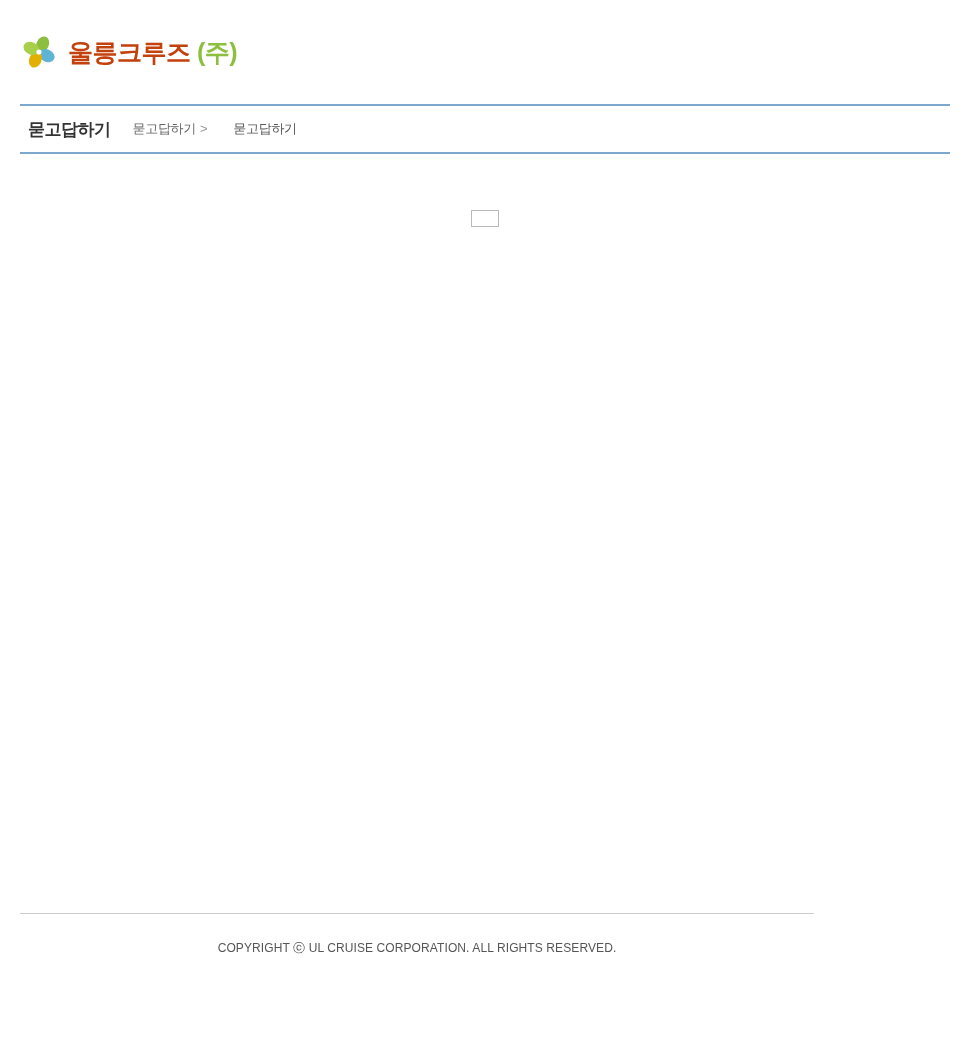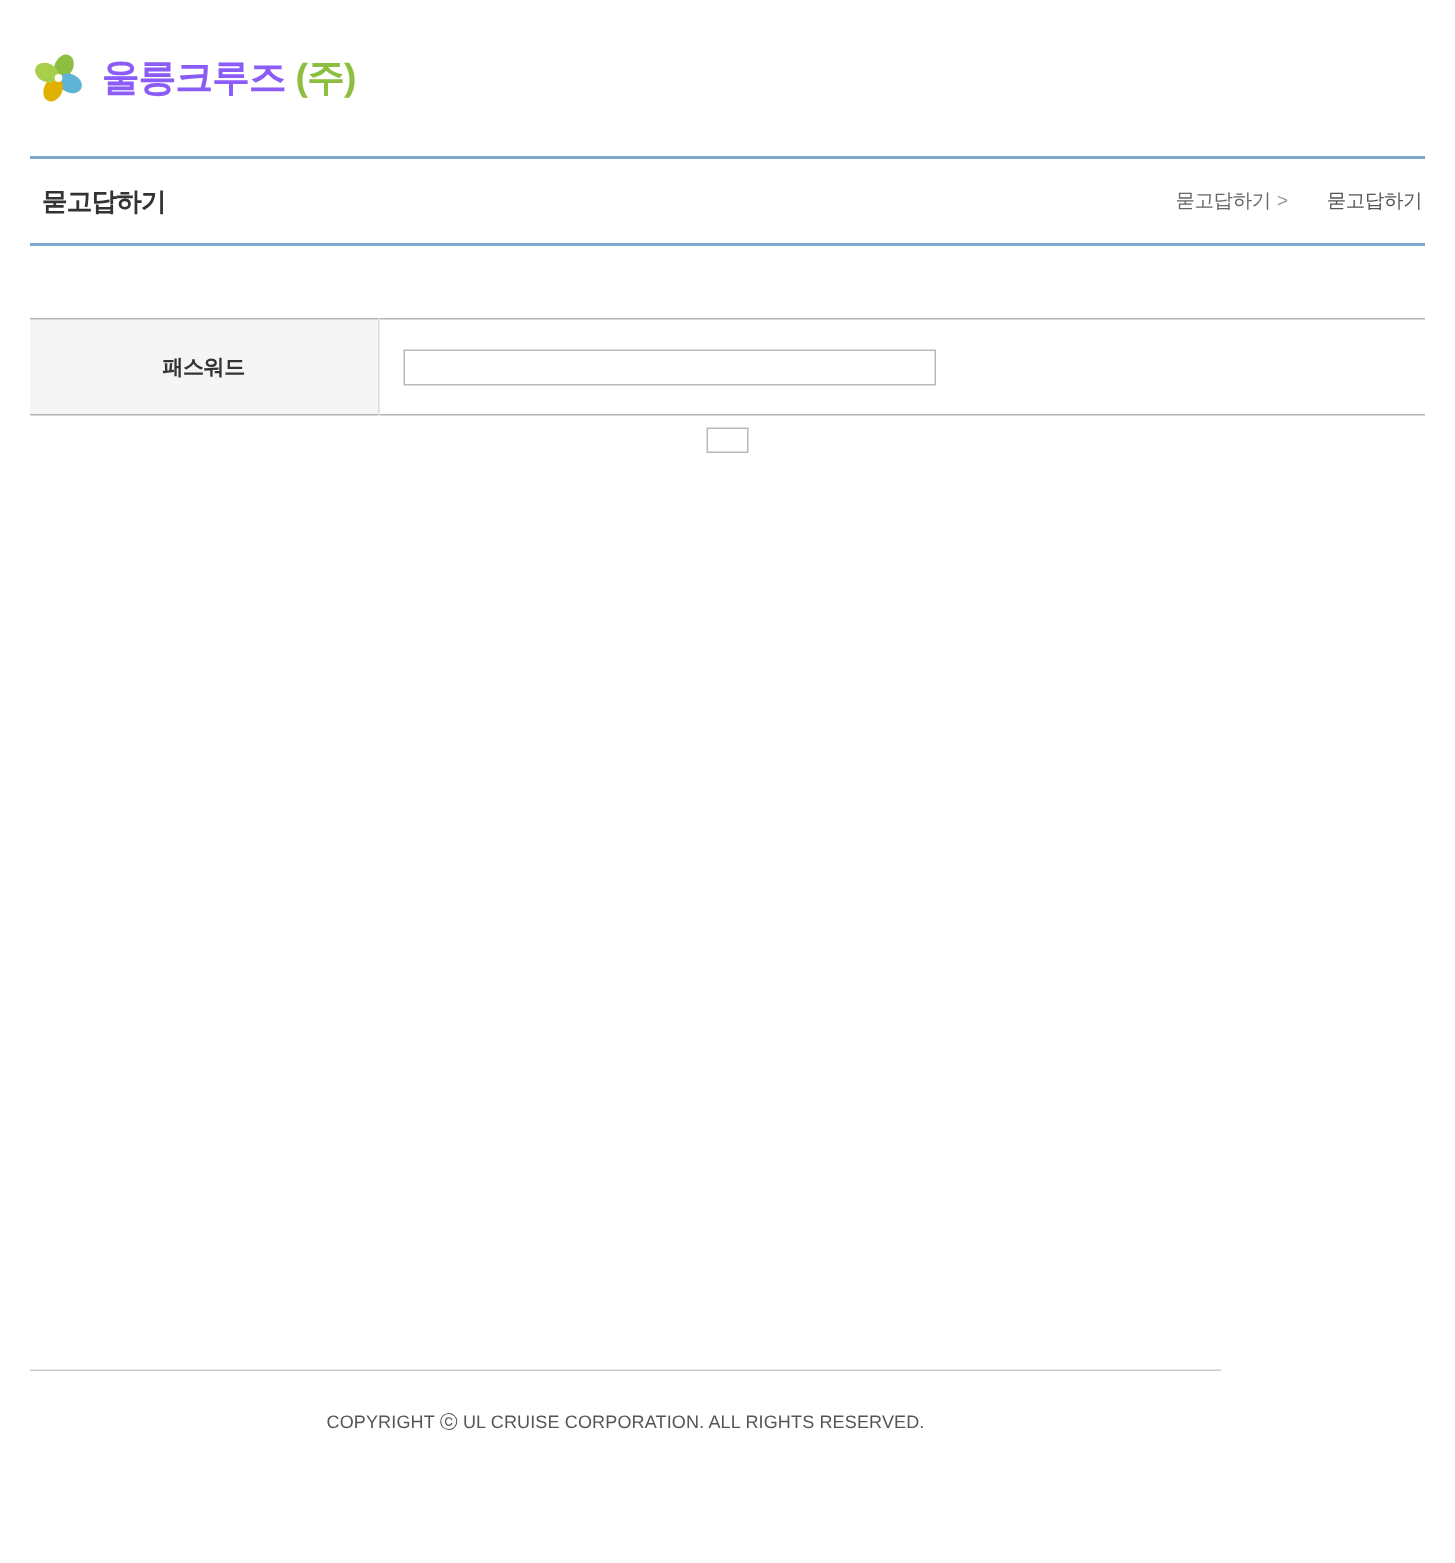--- a/index.html
+++ b/index.html
@@ -42,33 +42,33 @@
     position: relative;
     flex: 0 0 auto;
   }
   .brand-name {
     font-size: 25px;
     font-weight: bold;
     letter-spacing: -0.5px;
     line-height: 1;
     white-space: nowrap;
   }
-  .brand-name .b-blue { color: #8b5cf6; }
+  .brand-name .b-blue { color: #c2410c; }
   .brand-name .b-green { color: #8cbf3f; }
 
   
   .title-bar {
     margin: 0 20px;
-    height: 60px;
+    height: 50px;
     border-top: 2px solid #7da7cc;
     border-bottom: 2px solid #7da7cc;
     display: flex;
     align-items: center;
-    justify-content: space-between;
-    background: #ffffff;
+    background: #ffffff;
+    gap: 22px;
   }
   .page-title {
     font-size: 17px;
     font-weight: bold;
     color: #333333;
     letter-spacing: -0.5px;
     padding-left: 8px;
   }
   .breadcrumb {
     display: flex;
@@ -184,30 +184,20 @@
     <div class="page-title">묻고답하기</div>
     <div class="breadcrumb">
       <span>
         <span>묻고답하기</span><span class="crumb-sep">&gt;</span>
       </span>
       <span class="crumb-current">묻고답하기</span>
     </div>
   </div>
 
   <div class="content">
-    <table class="pw-table">
-      <tbody>
-        <tr>
-          <th>패스워드</th>
-          <td>
-            <input class="pw-input" type="password" placeholder="" style="">
-          </td>
-        </tr>
-      </tbody>
-    </table>
     <div class="btn-row">
       <button class="btn-confirm" type="button"></button>
     </div>
   </div>
 
   <div class="site-footer">
     <div class="footer-inner">
       <div class="copyright">COPYRIGHT ⓒ UL CRUISE CORPORATION. ALL RIGHTS RESERVED.</div>
     </div>
   </div>

